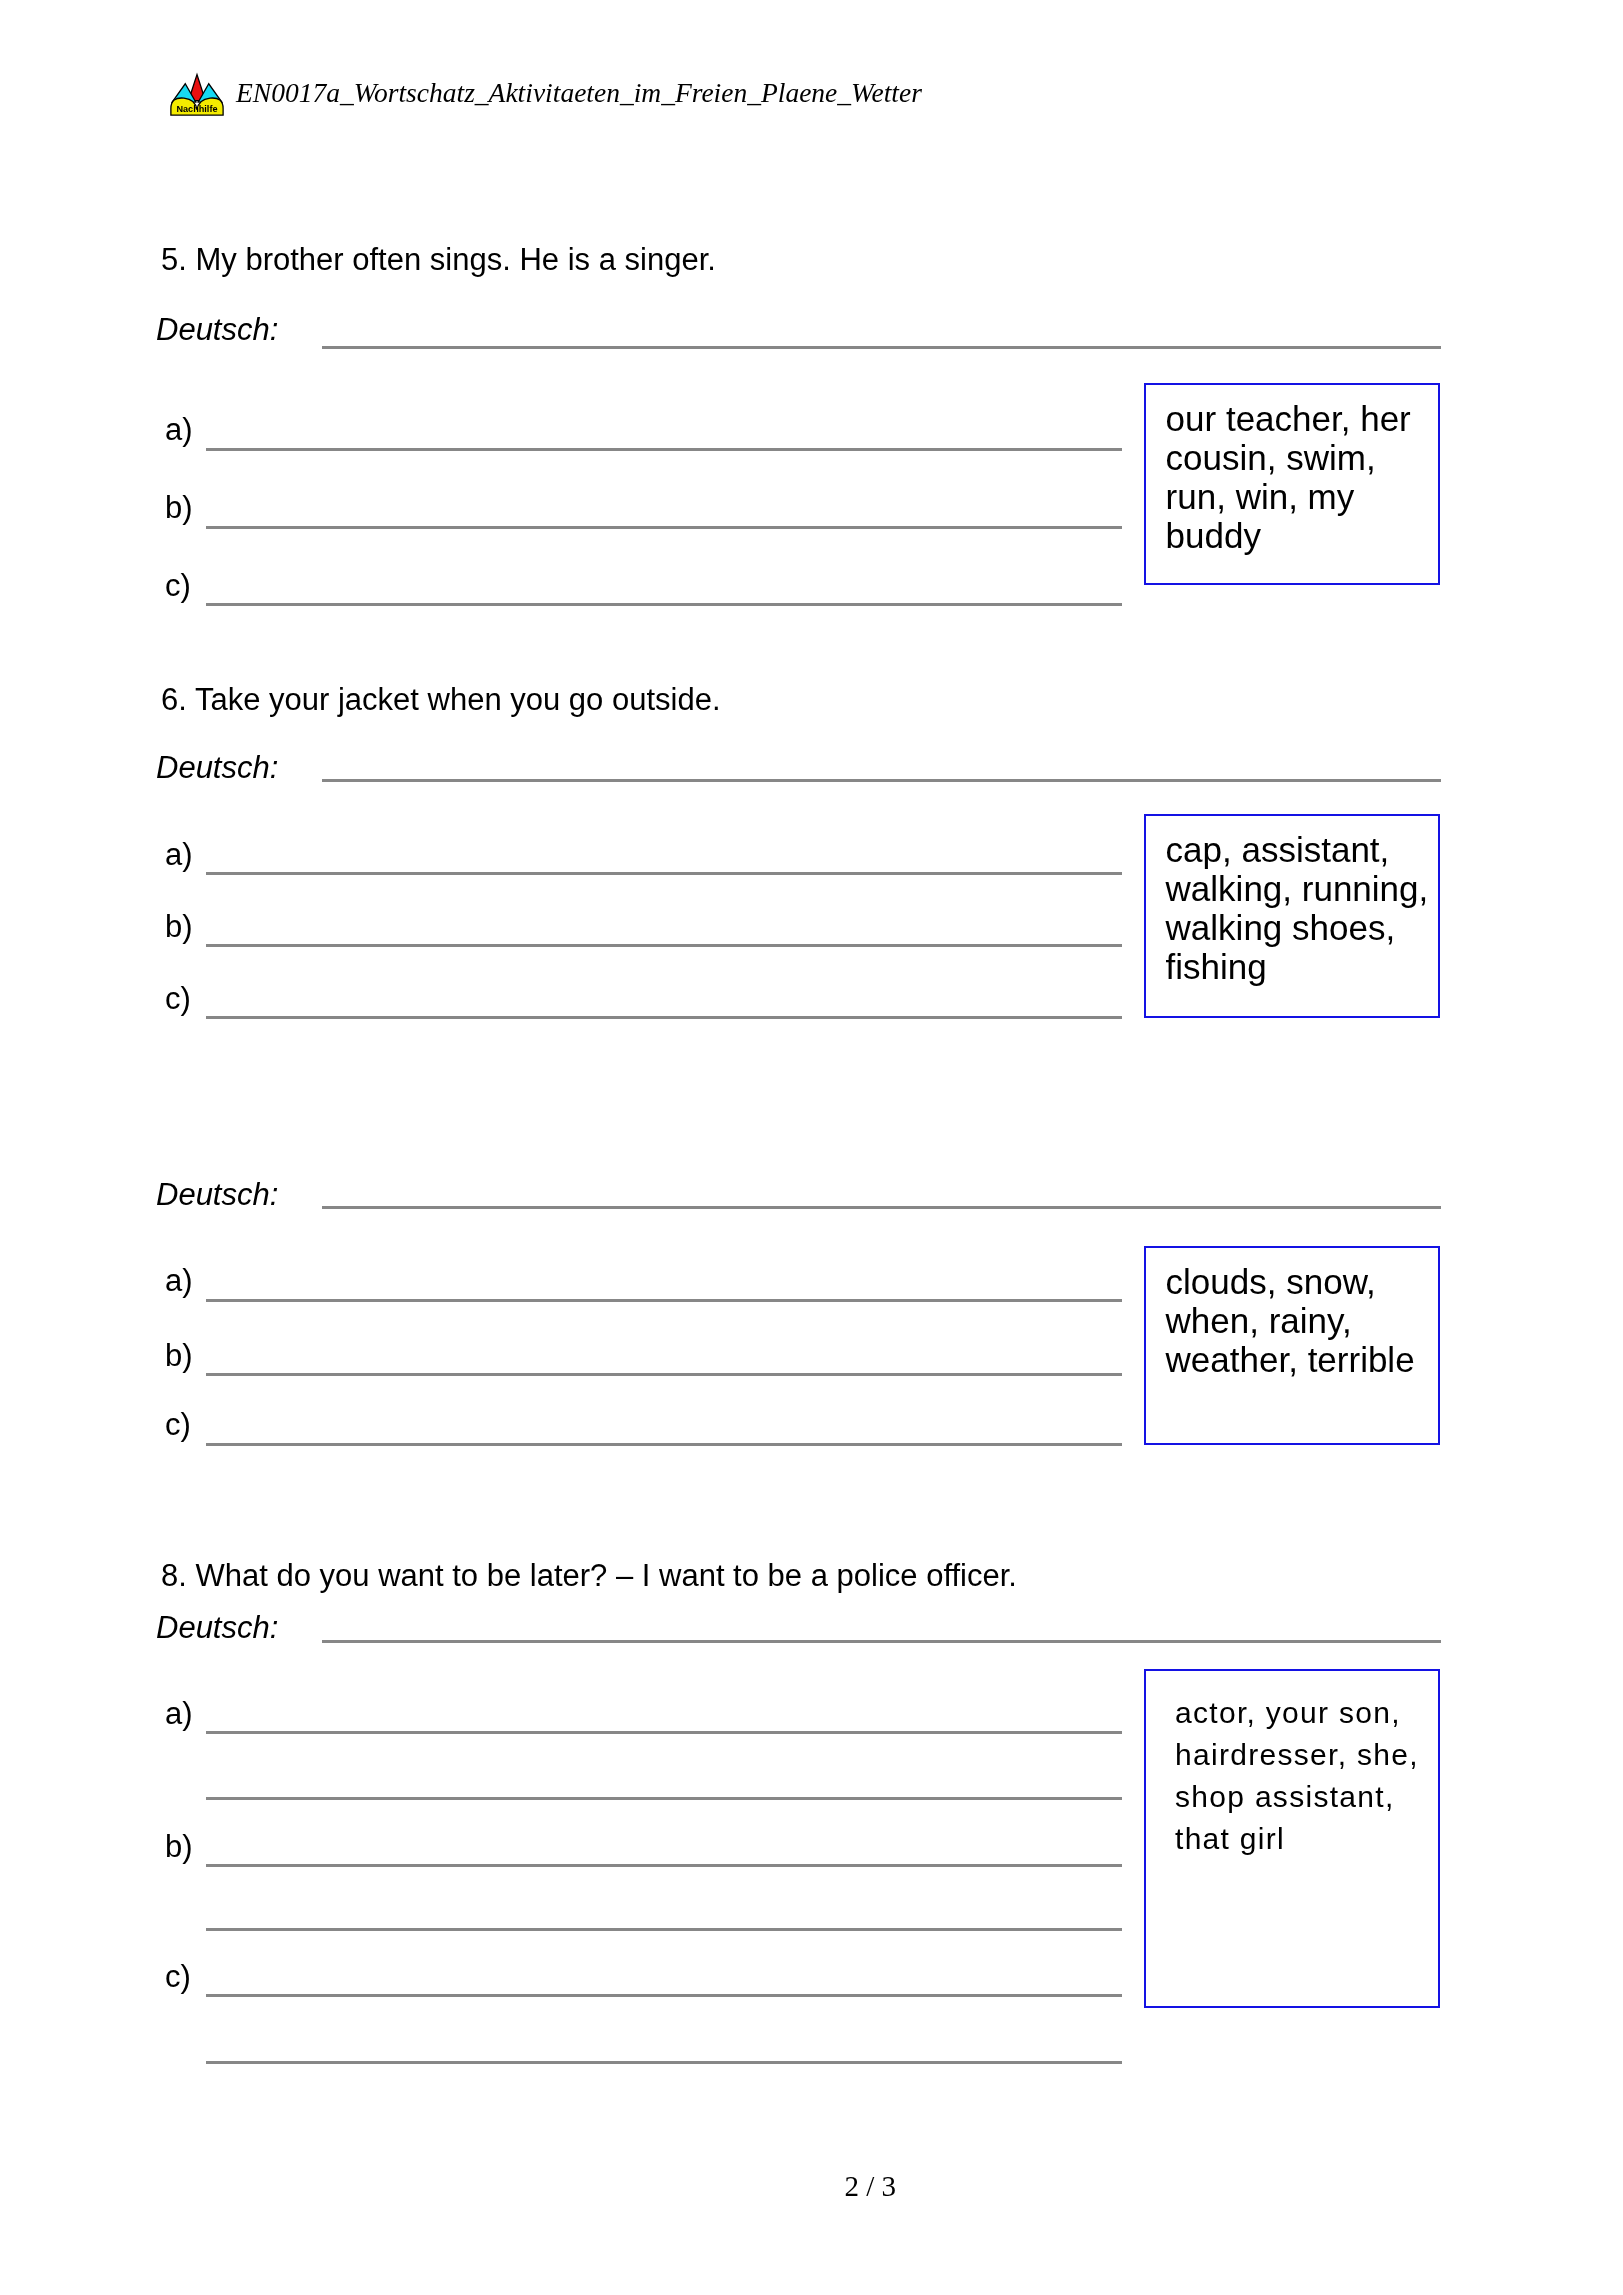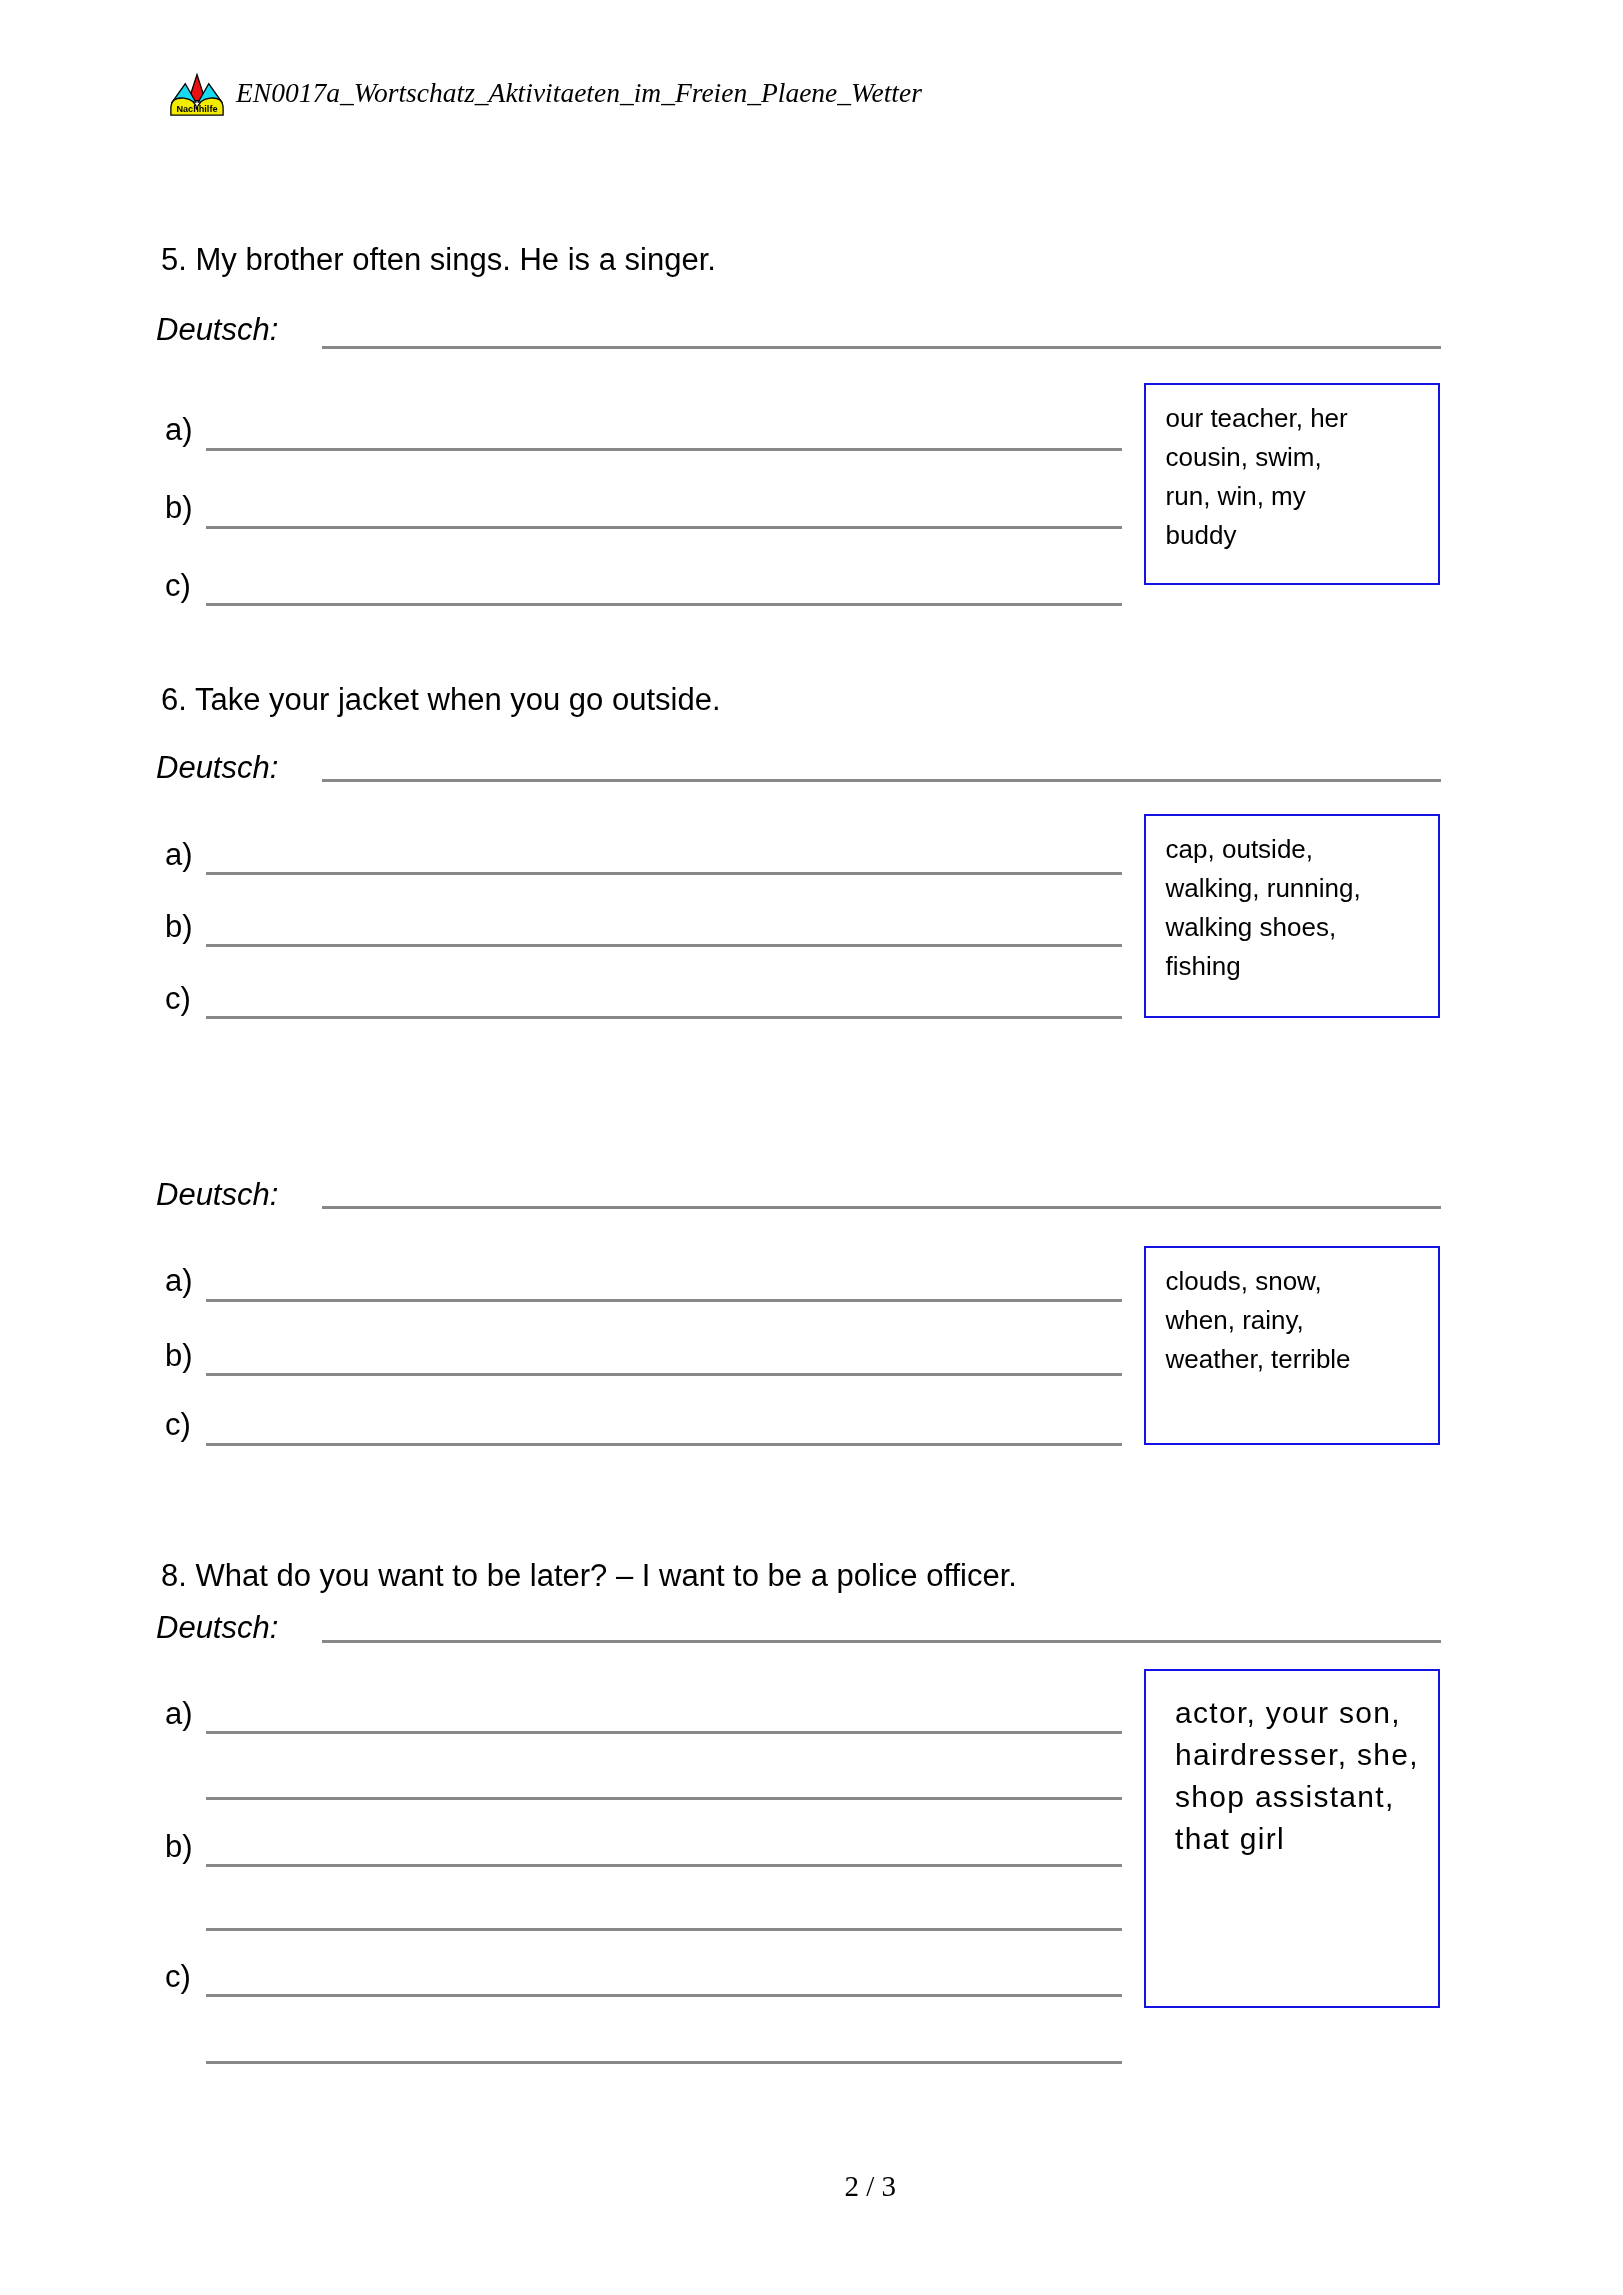--- a/index.html
+++ b/index.html
@@ -18,21 +18,21 @@
   .deutsch { position:absolute; left:156px; font-size:31px; font-style:italic; white-space:nowrap; }
   .abc { position:absolute; left:165px; font-size:31px; }
   .wline { position:absolute; height:3.3px; background:#878787; }
   .dline { left:322px; width:1119px; }
   .aline { left:206px; width:916px; }
   .wordbox {
     position:absolute; left:1144px; width:296px; box-sizing:border-box;
     border:2.6px solid #1412e4; background:#ffffff;
     padding:14.4px 6.5px 0 19.6px;
   }
-  .wordbox .bline { font-size:26px; line-height:39px; white-space:nowrap; }
+  .wordbox .bline { font-size:35px; line-height:39px; white-space:nowrap; }
   .wordbox.wide { padding-top:21px; padding-left:29px; }
   .wordbox.wide .bline { font-size:30px; line-height:42px; letter-spacing:1.3px; }
   .footer {
     position:absolute; left:700px; top:2170px; width:196px; text-align:right;
     font-family:"Liberation Serif", serif; font-size:29px;
   }
 </style>
 </head>
 <body>
 
@@ -66,21 +66,21 @@
   <div class="sentence" style="top:681px"><span>6. Take your </span><span class="u">jacket</span><span> when you go </span><span class="u">outside.</span></div>
   <div class="deutsch" style="top:750px">Deutsch:</div>
   <div class="wline dline" style="top:779px"></div>
   <div class="abc" style="top:837px">a)</div>
   <div class="wline aline" style="top:872px"></div>
   <div class="abc" style="top:909px">b)</div>
   <div class="wline aline" style="top:944px"></div>
   <div class="abc" style="top:981px">c)</div>
   <div class="wline aline" style="top:1016px"></div>
   <div class="wordbox" style="top:814px;height:204px">
-    <div class="bline">cap, outside,</div>
+    <div class="bline">cap, assistant,</div>
     <div class="bline">walking, running,</div>
     <div class="bline">walking shoes,</div>
     <div class="bline">fishing</div>
   </div>
 
   <div class="deutsch" style="top:1177px">Deutsch:</div>
   <div class="wline dline" style="top:1206px"></div>
   <div class="abc" style="top:1263px">a)</div>
   <div class="wline aline" style="top:1299px"></div>
   <div class="abc" style="top:1338px">b)</div>

